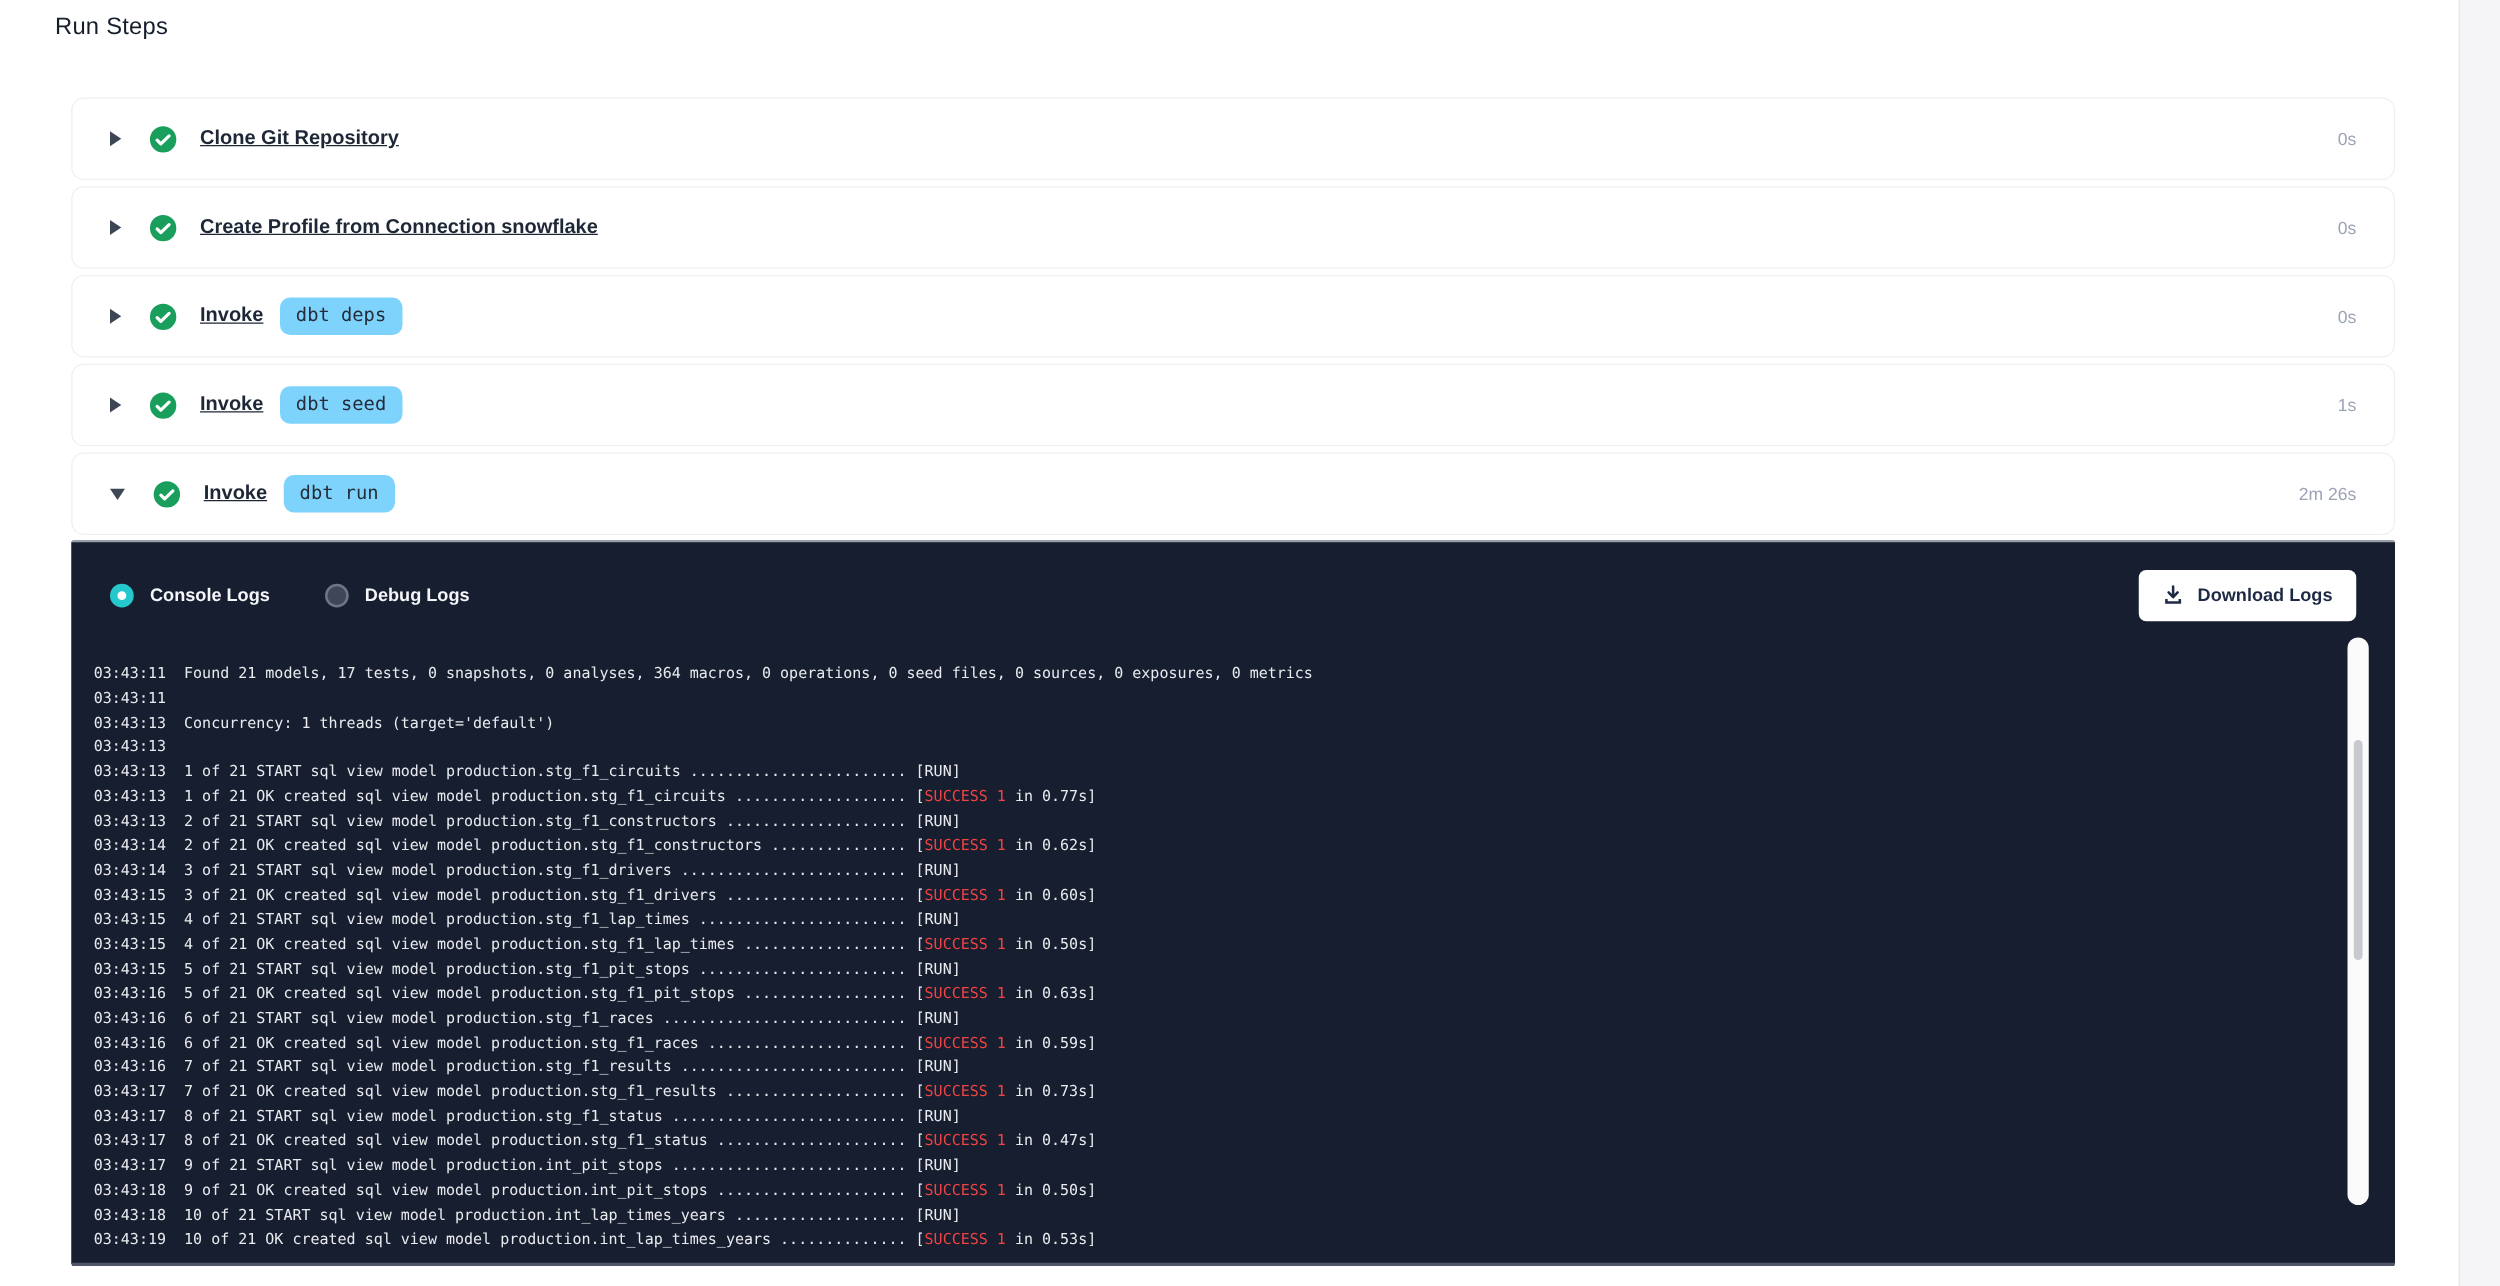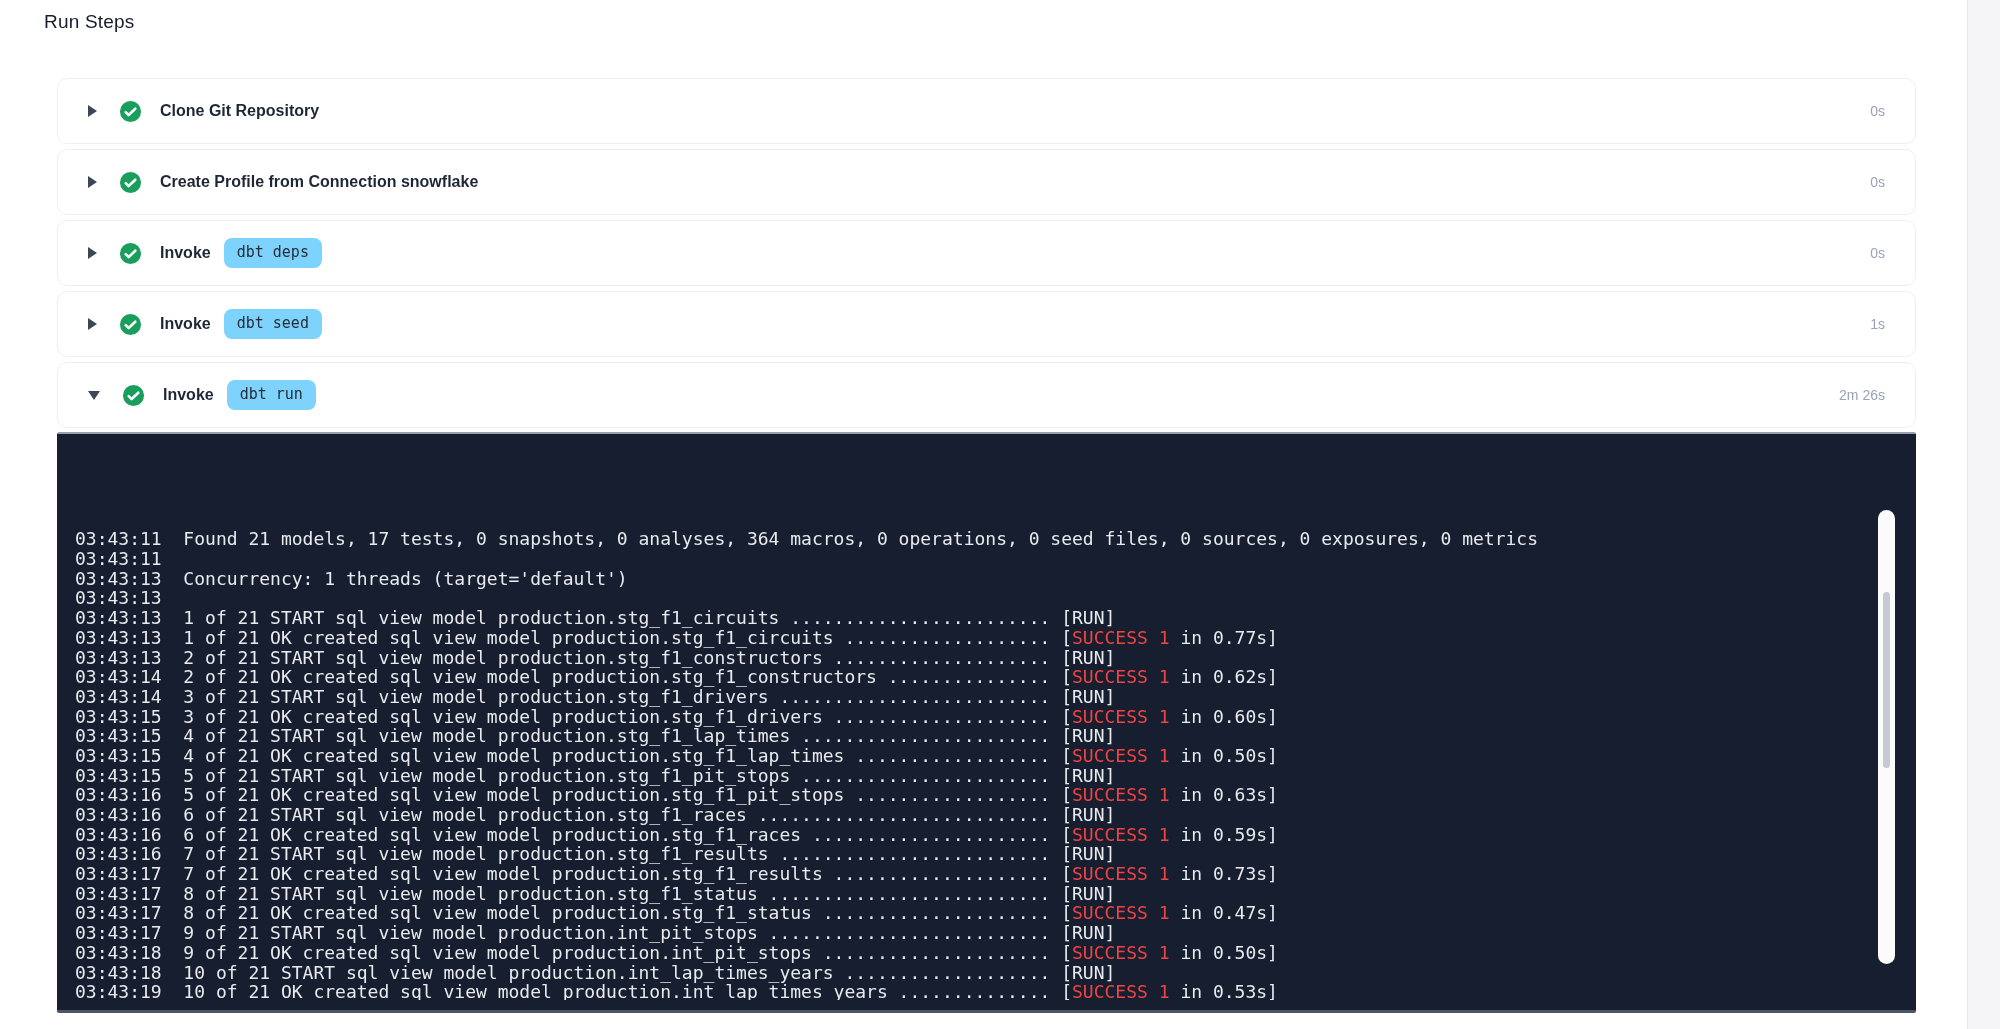--- a/index.html
+++ b/index.html
@@ -18,21 +18,21 @@
     display:flex; align-items:center; padding:0 30px; }
 
   .caret { width:0; height:0; flex:0 0 auto; }
   .caret.right { border-left:9px solid #3d4656; border-top:6.5px solid transparent;
     border-bottom:6.5px solid transparent; }
   .caret.down { border-top:9px solid #3d4656; border-left:6.5px solid transparent;
     border-right:6.5px solid transparent; }
 
   .check-wrap { margin-left:22px; display:flex; align-items:center; }
 
-  .step-label { font-size:16px; font-weight:700; color:#1e2736; margin-left:18px; }
+  .step-label { font-size:16px; font-weight:700; color:#1e2736; margin-left:18px;text-decoration:underline; }
   .cmd-chip { margin-left:13px; font-family:"DejaVu Sans Mono", monospace;
     font-size:15px; color:#262c38; background:#7dd3fc; border-radius:8px;
     padding:5px 13px; line-height:1.3; }
   .step-duration { margin-left:auto; font-size:14px; color:#9aa2b4; }
 
   .log-panel { position:absolute; left:57px; top:432px; width:1859px; height:581px;
     background:#171e2f; border-top:2px solid #9aa0aa; border-bottom:3px solid #4f5668;
     border-radius:2px; }
 
   .log-header { position:absolute; top:22px; left:31px; right:31px; height:41px;
@@ -45,21 +45,21 @@
     width:7px; height:7px; border-radius:50%; background:#ffffff; }
   .radio-circle.unselected { background:#3f4757; border:2px solid #6d7689; }
   .radio-label { color:#f4f6f9; font-size:14.5px; font-weight:700; }
 
   .download-btn { margin-left:auto; background:#ffffff; color:#1e2a45; border:none;
     border-radius:6px; height:41px; padding:0 19px; font-size:14.5px; font-weight:600;
     display:flex; align-items:center; gap:11px; cursor:pointer;
     font-family:"Liberation Sans", sans-serif; }
 
   .log-body { position:absolute; left:18px; top:66px; right:64px; bottom:10px;
-    overflow:hidden; font-family:"DejaVu Sans Mono", monospace; font-size:18px;
+    overflow:hidden; font-family:"DejaVu Sans Mono", monospace; font-size:12px;
     line-height:19.7px; color:#e8eaee; white-space:pre; }
   .log-inner { margin-top:-10px; }
   .log-line { height:19.7px; }
   .success { color:#ef4444; }
 
   .scroll-track { position:absolute; right:21px; top:76px; width:17px; height:454px;
     background:#fbfbfc; border-radius:9px; }
   .scroll-thumb { position:absolute; left:5px; top:82px; width:7px; height:176px;
     background:#c6c9ce; border-radius:4px; }
 </style>
@@ -125,20 +125,41 @@
           <path d="M7 12.6l3.1 3.1L17 9.1" stroke="#fff" stroke-width="2.7" fill="none" stroke-linecap="round" stroke-linejoin="round"></path>
         </svg>
       </span>
       <span class="step-label">Invoke</span>
       <span class="cmd-chip">dbt run</span>
       <span class="step-duration">2m 26s</span>
     </div>
   </div>
 
 <div class="log-panel">
+  <div class="log-header">
+    <div class="radio-group">
+      <label class="radio">
+        <span class="radio-circle selected"></span>
+        <span class="radio-label">Console Logs</span>
+      </label>
+      <label class="radio">
+        <span class="radio-circle unselected"></span>
+        <span class="radio-label">Debug Logs</span>
+      </label>
+    </div>
+    <button class="download-btn">
+      <span style="display:flex;align-items:center;">
+        <svg width="17" height="17" viewBox="0 0 16 16">
+          <path d="M8 1.2v7.6M4.6 5.6L8 9.2l3.4-3.6" stroke="#1e2a45" stroke-width="1.9" fill="none" stroke-linecap="round" stroke-linejoin="round"></path>
+          <path d="M2 10.6v3.6h12v-3.6h-1.9v1.7H3.9v-1.7z" fill="#1e2a45"></path>
+        </svg>
+      </span>
+      <span>Download Logs</span>
+    </button>
+  </div>
 
   <div class="log-body">
     <div class="log-inner"><div class="log-line">03:43:11  Found 21 models, 17 tests, 0 snapshots, 0 analyses, 364 macros, 0 operations, 0 seed files, 0 sources, 0 exposures, 0 metrics</div><div class="log-line">03:43:11</div><div class="log-line">03:43:13  Concurrency: 1 threads (target='default')</div><div class="log-line">03:43:13</div><div class="log-line">03:43:13  1 of 21 START sql view model production.stg_f1_circuits ........................ [RUN]</div><div class="log-line">03:43:13  1 of 21 OK created sql view model production.stg_f1_circuits ................... [<span class="success">SUCCESS 1</span> in 0.77s]</div><div class="log-line">03:43:13  2 of 21 START sql view model production.stg_f1_constructors .................... [RUN]</div><div class="log-line">03:43:14  2 of 21 OK created sql view model production.stg_f1_constructors ............... [<span class="success">SUCCESS 1</span> in 0.62s]</div><div class="log-line">03:43:14  3 of 21 START sql view model production.stg_f1_drivers ......................... [RUN]</div><div class="log-line">03:43:15  3 of 21 OK created sql view model production.stg_f1_drivers .................... [<span class="success">SUCCESS 1</span> in 0.60s]</div><div class="log-line">03:43:15  4 of 21 START sql view model production.stg_f1_lap_times ....................... [RUN]</div><div class="log-line">03:43:15  4 of 21 OK created sql view model production.stg_f1_lap_times .................. [<span class="success">SUCCESS 1</span> in 0.50s]</div><div class="log-line">03:43:15  5 of 21 START sql view model production.stg_f1_pit_stops ....................... [RUN]</div><div class="log-line">03:43:16  5 of 21 OK created sql view model production.stg_f1_pit_stops .................. [<span class="success">SUCCESS 1</span> in 0.63s]</div><div class="log-line">03:43:16  6 of 21 START sql view model production.stg_f1_races ........................... [RUN]</div><div class="log-line">03:43:16  6 of 21 OK created sql view model production.stg_f1_races ...................... [<span class="success">SUCCESS 1</span> in 0.59s]</div><div class="log-line">03:43:16  7 of 21 START sql view model production.stg_f1_results ......................... [RUN]</div><div class="log-line">03:43:17  7 of 21 OK created sql view model production.stg_f1_results .................... [<span class="success">SUCCESS 1</span> in 0.73s]</div><div class="log-line">03:43:17  8 of 21 START sql view model production.stg_f1_status .......................... [RUN]</div><div class="log-line">03:43:17  8 of 21 OK created sql view model production.stg_f1_status ..................... [<span class="success">SUCCESS 1</span> in 0.47s]</div><div class="log-line">03:43:17  9 of 21 START sql view model production.int_pit_stops .......................... [RUN]</div><div class="log-line">03:43:18  9 of 21 OK created sql view model production.int_pit_stops ..................... [<span class="success">SUCCESS 1</span> in 0.50s]</div><div class="log-line">03:43:18  10 of 21 START sql view model production.int_lap_times_years ................... [RUN]</div><div class="log-line">03:43:19  10 of 21 OK created sql view model production.int_lap_times_years .............. [<span class="success">SUCCESS 1</span> in 0.53s]</div></div>
   </div>
 
   <div class="scroll-track">
     <div class="scroll-thumb"></div>
   </div>
 </div>
 

